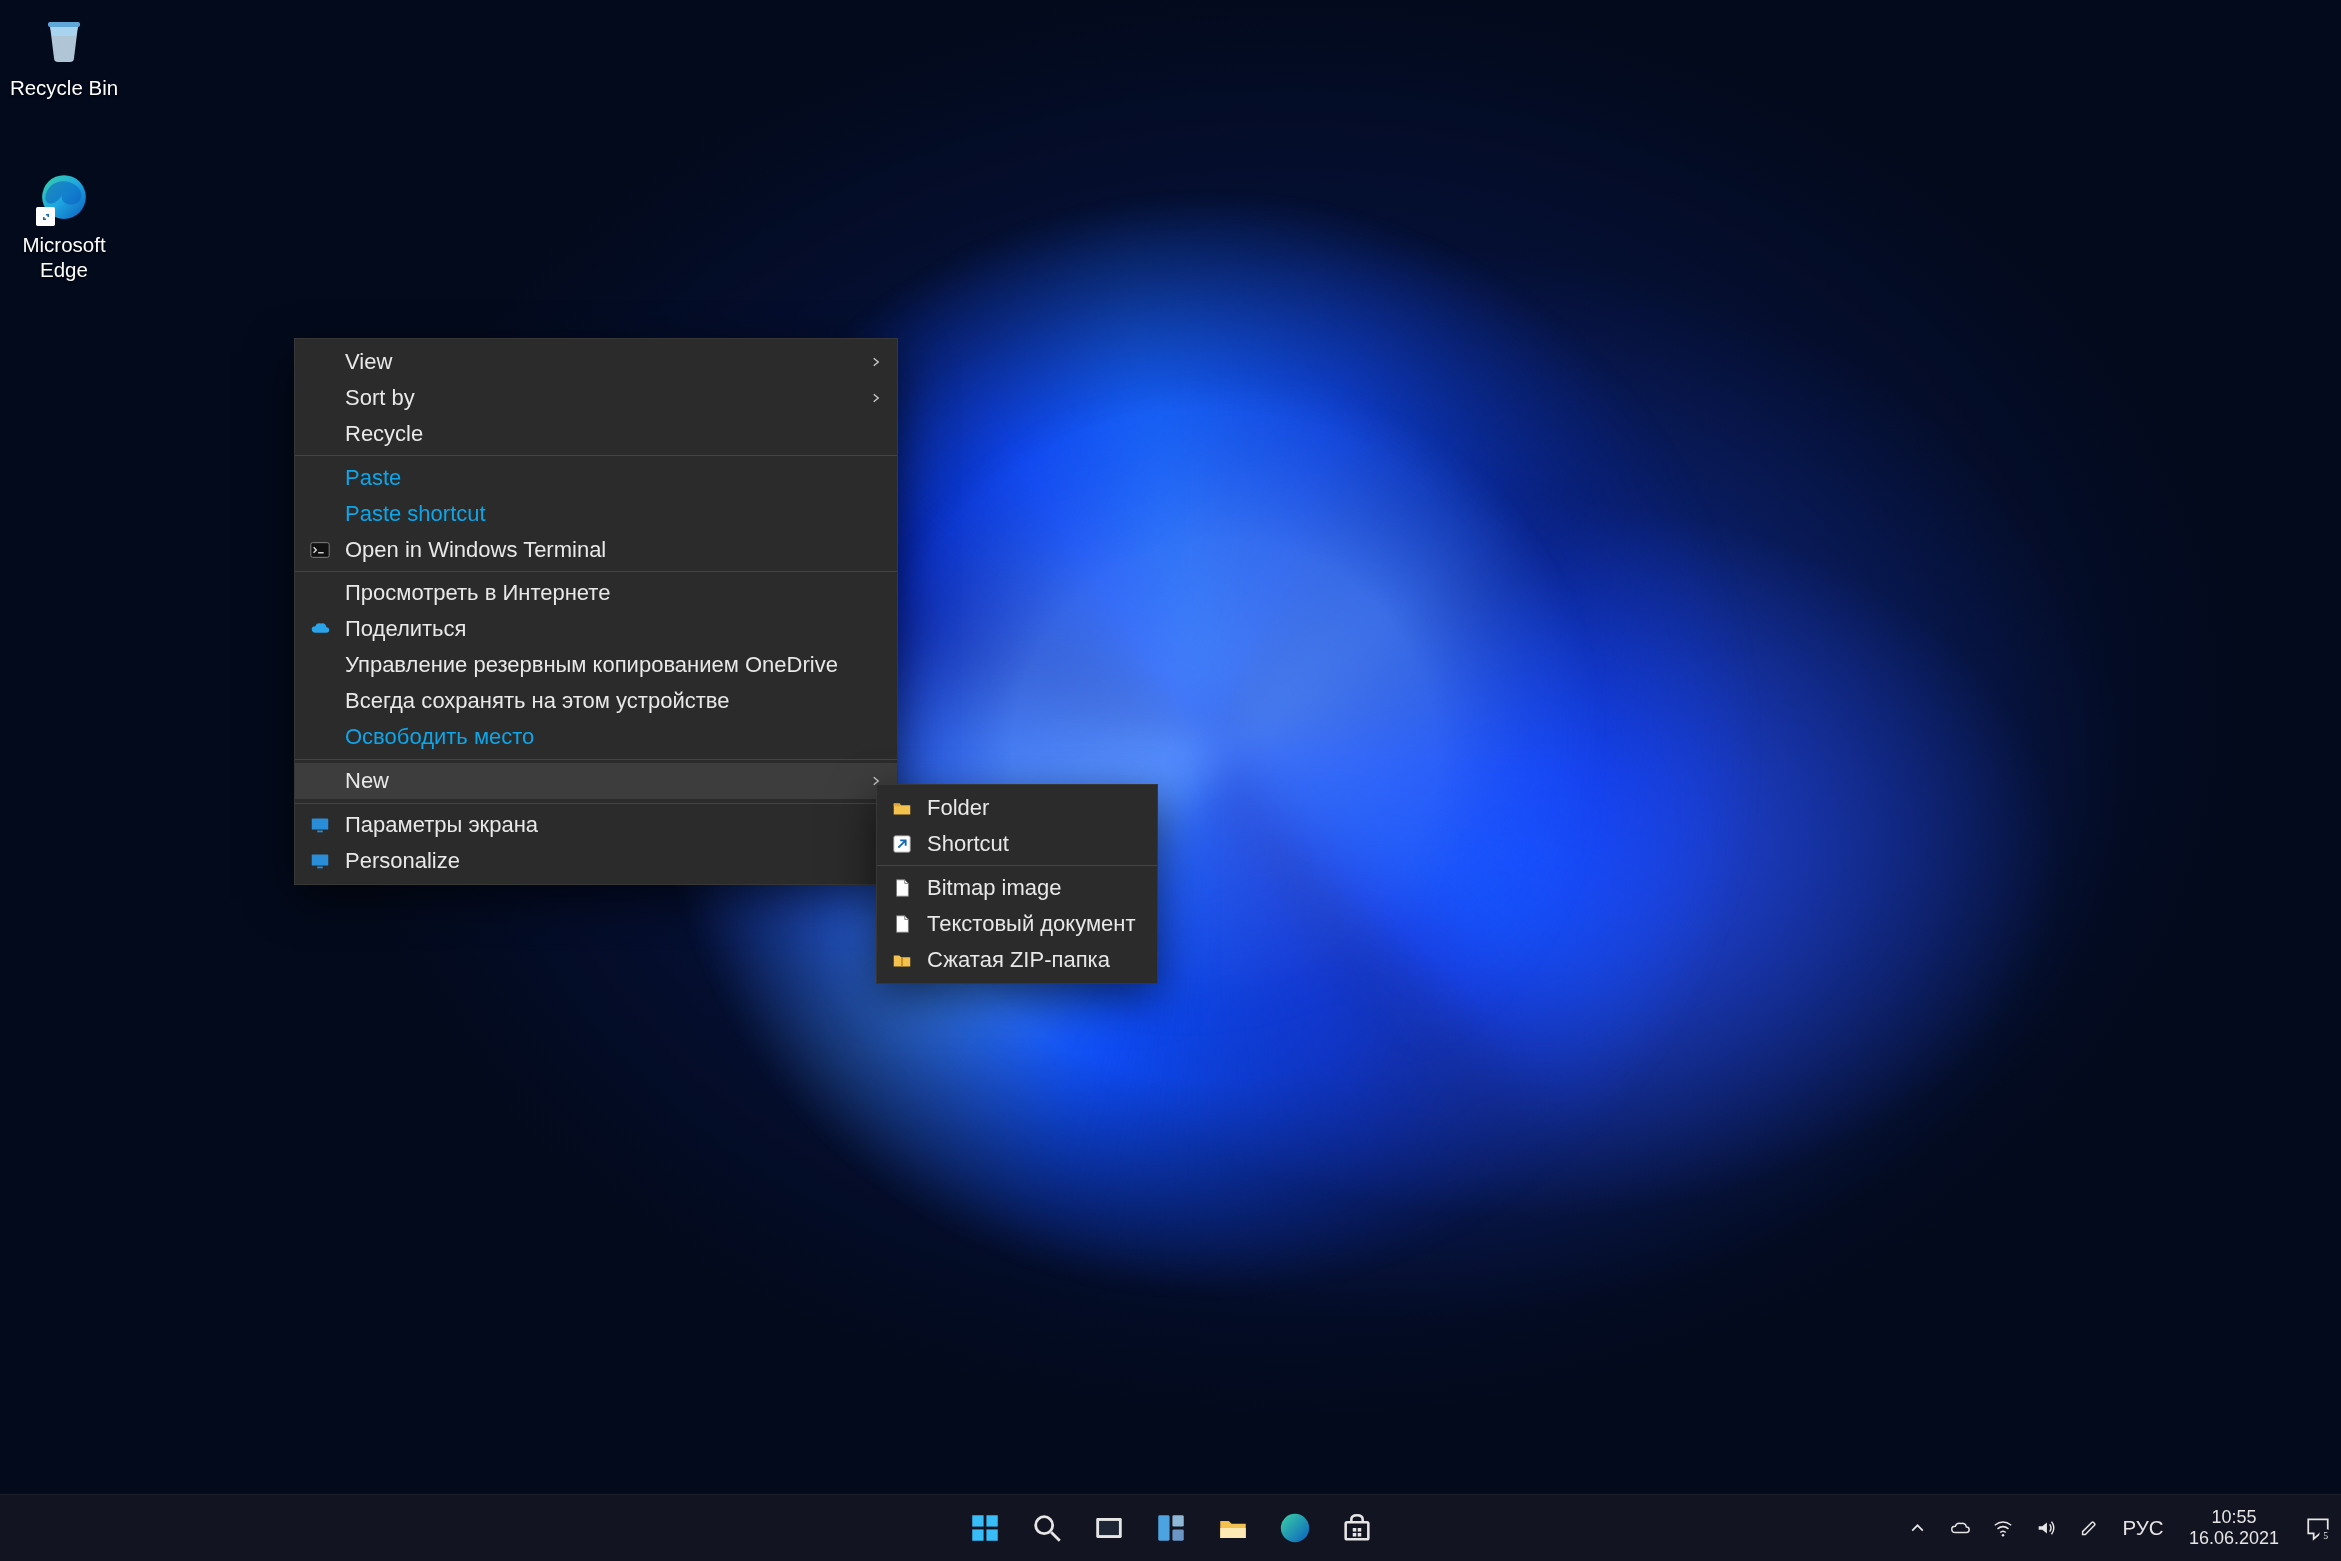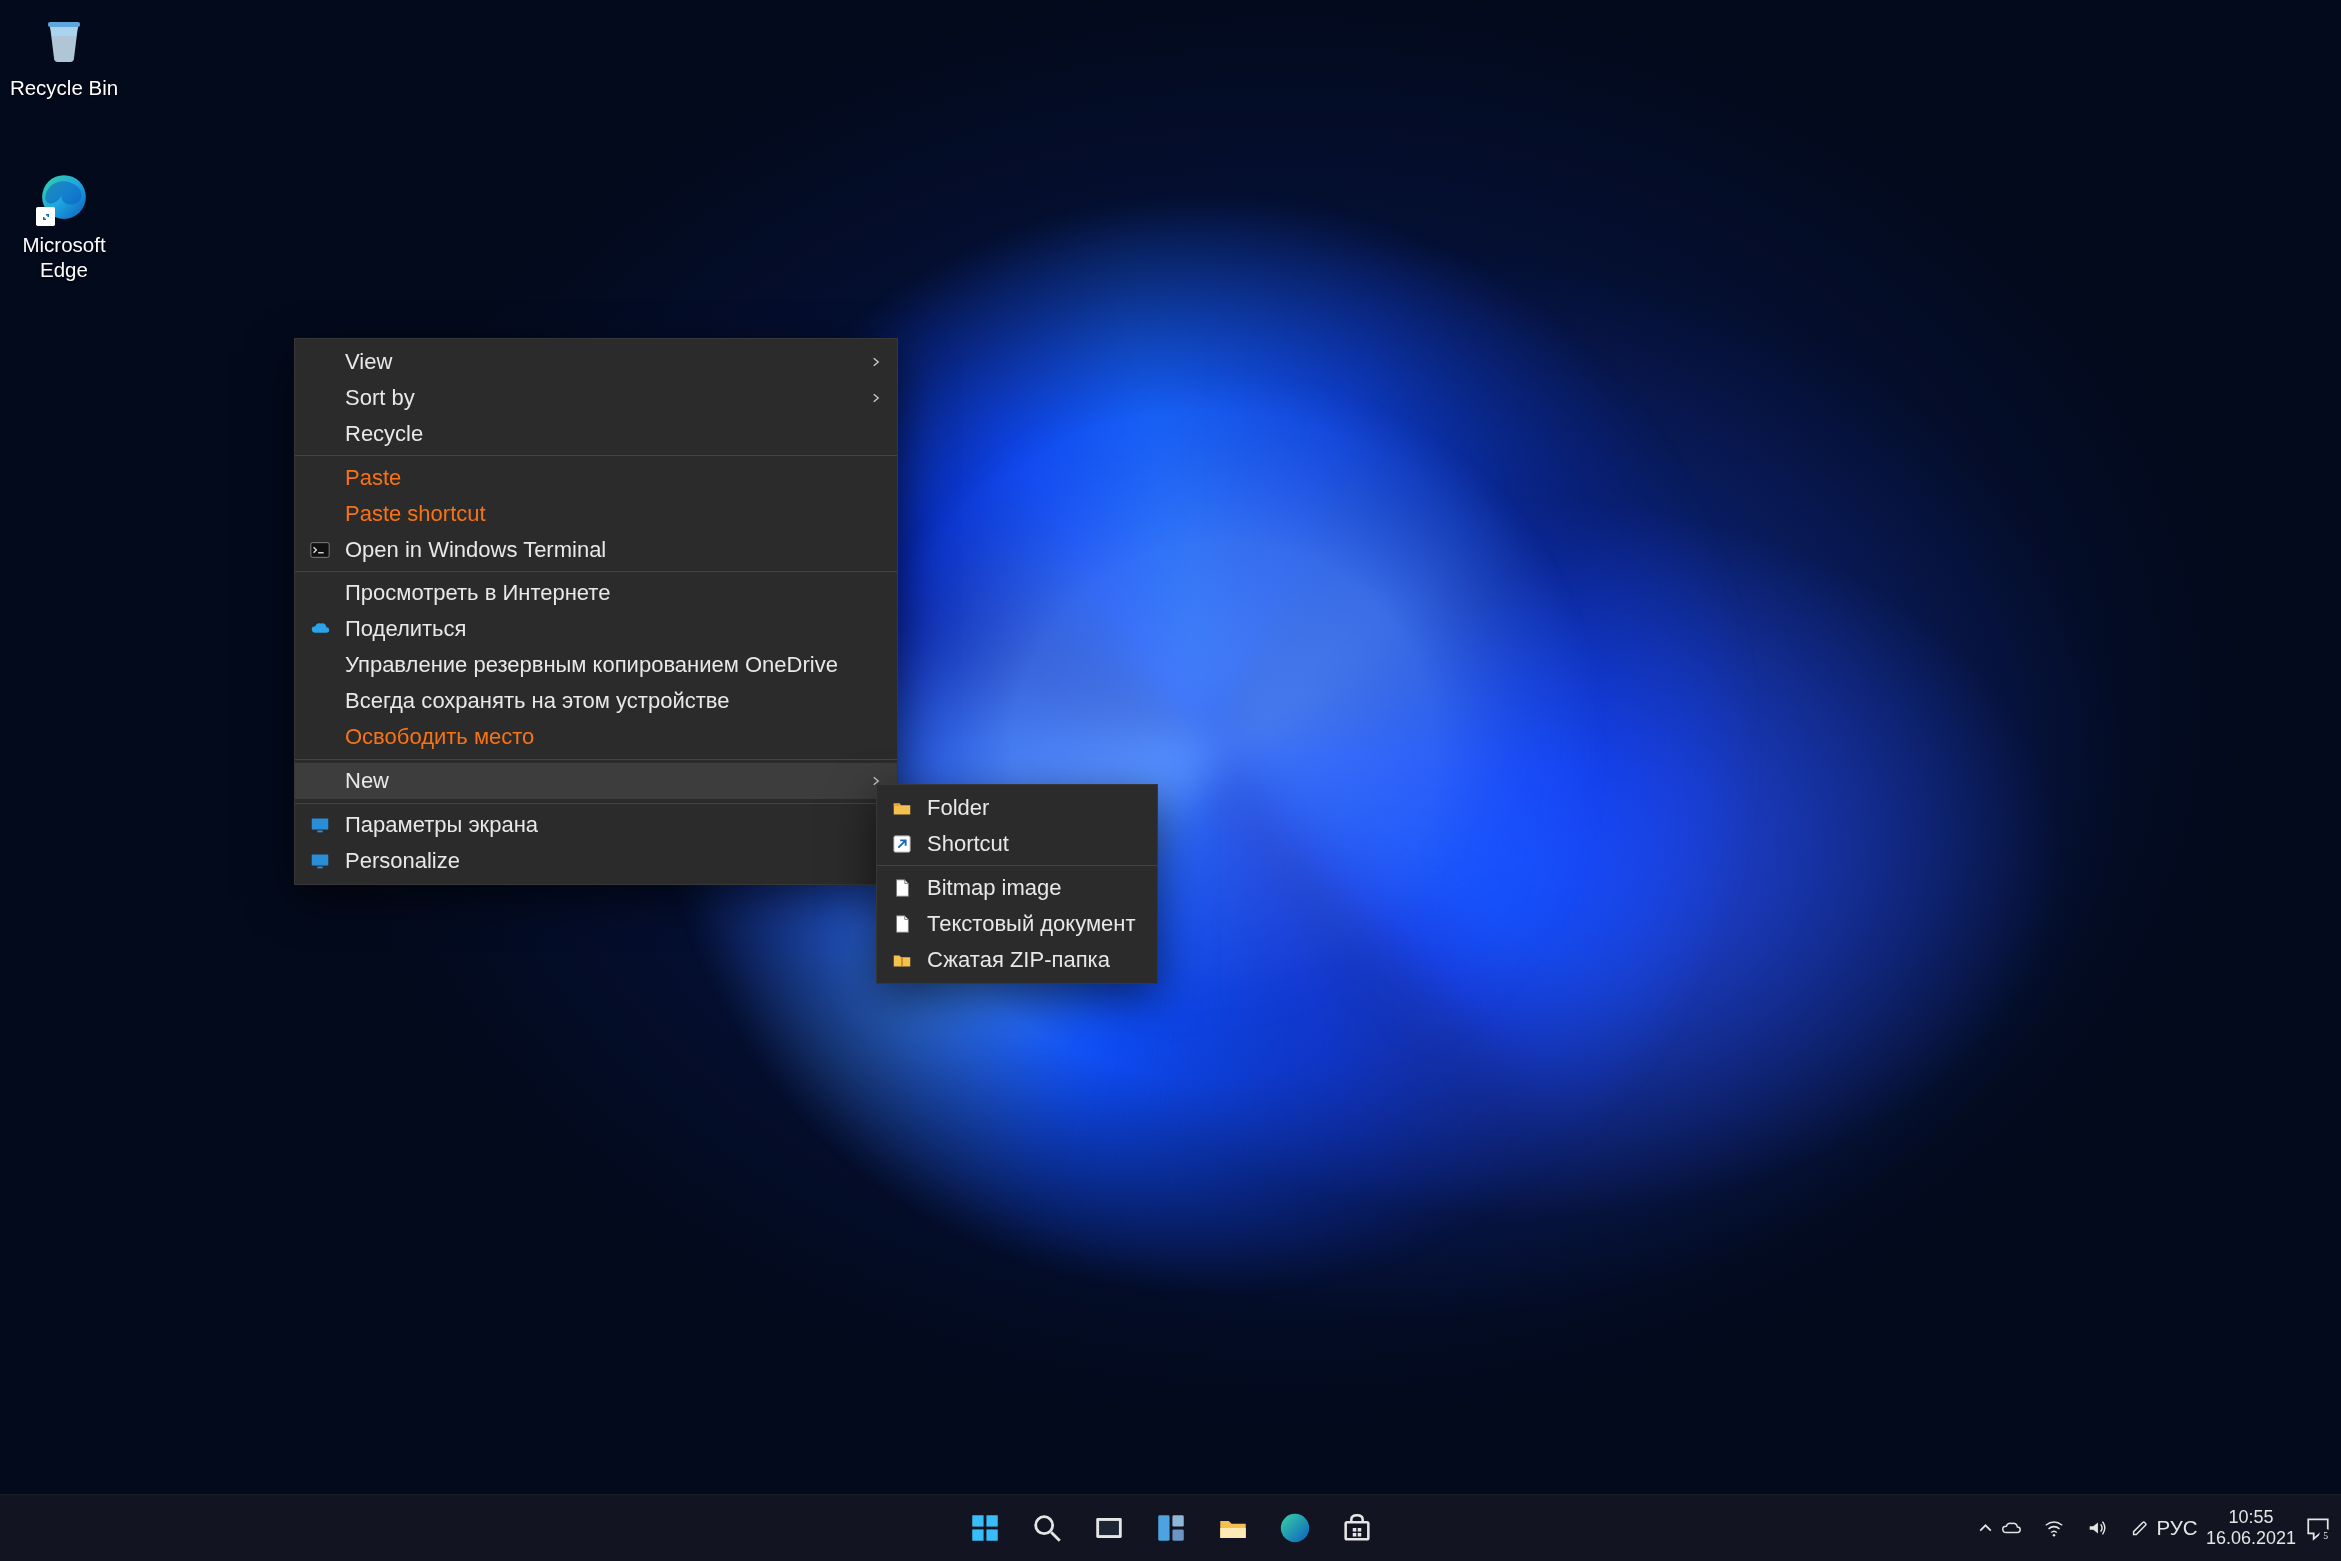--- a/index.html
+++ b/index.html
@@ -84,41 +84,41 @@
     display:flex; align-items:center;
     height:36px;
     padding-right: 7px;
     cursor: pointer;
     white-space: nowrap;
   }
   .cm-item.hovered { background:#3d3d3d; }
   .cm-item .cm-icon-slot { width:50px; display:flex; align-items:center; justify-content:center; }
   .cm-item .cm-label { flex:1; }
   .cm-item .cm-arrow { width:20.5px; text-align:right; color:#ccc; }
-  .cm-item.disabled { color:#f97316; cursor:default; }
+  .cm-item.disabled { color:#0ea5e9; cursor:default; }
   .cm-sep { height:0.9px; background:#444; margin:3.4px 0; }
   #menu-main { left:294px; top:338px; width:604px; padding:5.1px 0; }
   #menu-sub  { left:876px; top:784px; width:282px; padding:5.1px 0; }
 
   
   .taskbar {
     position:absolute; left:0; bottom:0; width:100%; height:67px;
     background:#121521;
     display:flex; align-items:center; justify-content:center;
     border-top:0.9px solid rgba(255,255,255,.04);
   }
   .taskbar-center { display:flex; gap:12px; align-items:center; }
   .taskbar-center .tb-btn {
     width:50px; height:50px; display:flex; align-items:center; justify-content:center;
     border-radius:5.1px; cursor:pointer;
   }
 
   .taskbar-right {
     position:absolute; right:6.8px; top:0; bottom:0;
-    display:flex; align-items:center; 
+    display:flex; align-items:center; gap:17px;
     color:#e5e5e5; font-size:20.5px;
   }
   .taskbar-right .tray-icon { cursor:pointer; display:flex; align-items:center; justify-content:center; width:26px; }
   .taskbar-right .datetime { text-align:center; line-height:1.15; font-size:18px; cursor:pointer; padding:0 5.1px; }
   .taskbar-right .notif { width:34px; display:flex; align-items:center; justify-content:center; cursor:pointer; }
 
   svg { display:block; }
 </style>
 </head>
 <body>

